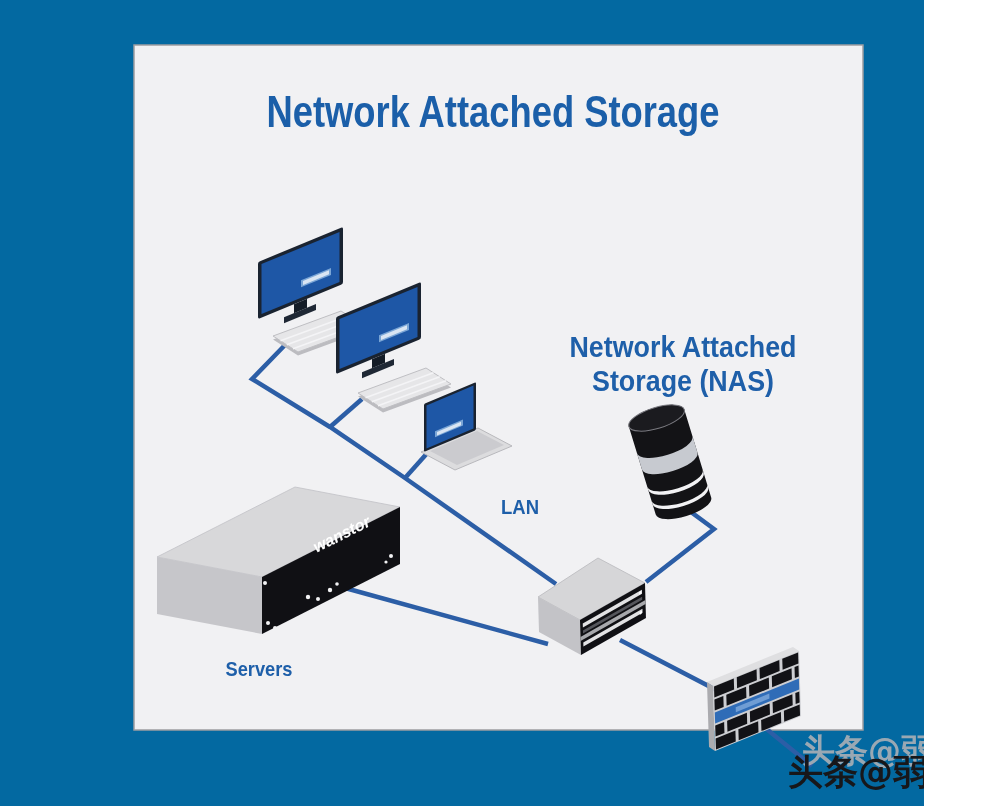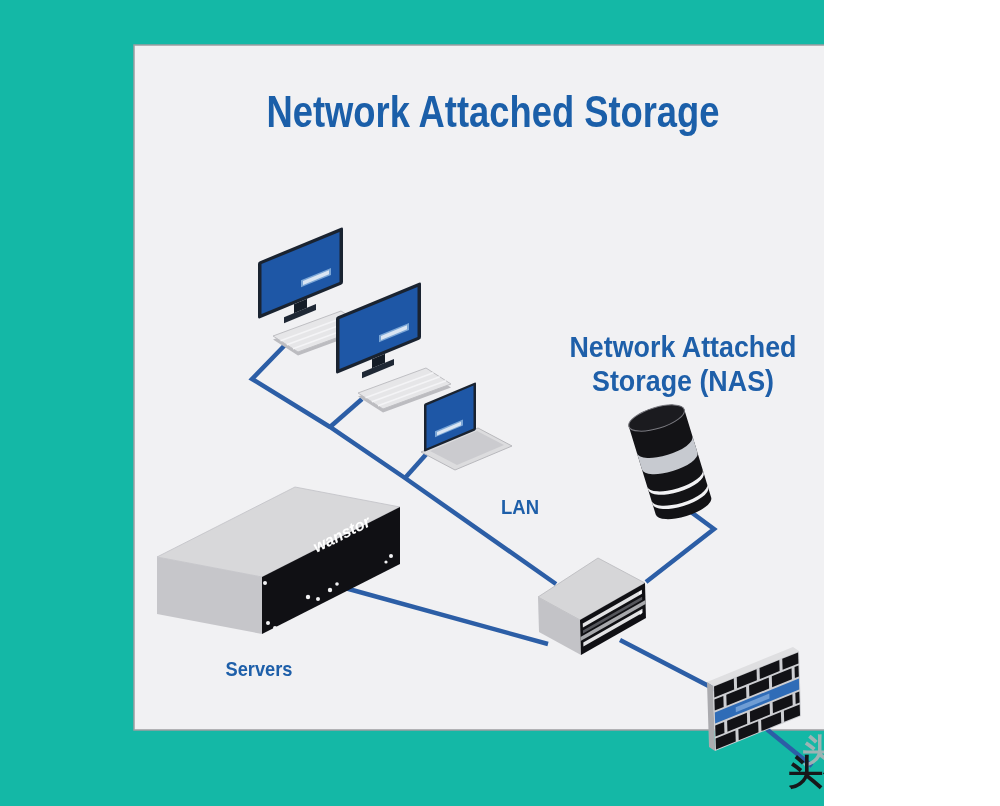--- a/index.html
+++ b/index.html
@@ -1,16 +1,16 @@
 <!DOCTYPE html>
 <html><head>
 <meta charset="utf-8">
 <style>
   html,body{margin:0;padding:0;background:#ffffff;}
-  .stage{position:relative;width:824px;height:806px;overflow:hidden;background:#14b8a6;}
+  .stage{position:relative;width:924px;height:806px;overflow:hidden;background:#0369a1;}
   svg{position:absolute;left:0;top:0;}
   text{font-family:"Liberation Sans",sans-serif;}
   .cjk{font-family:"DejaVu Sans",sans-serif;font-weight:700;}
   .title-text{font-weight:700;}
   .label-text{font-weight:700;}
   .logo-text{font-weight:700;font-style:italic;}
 </style>
 </head>
 <body>
 

